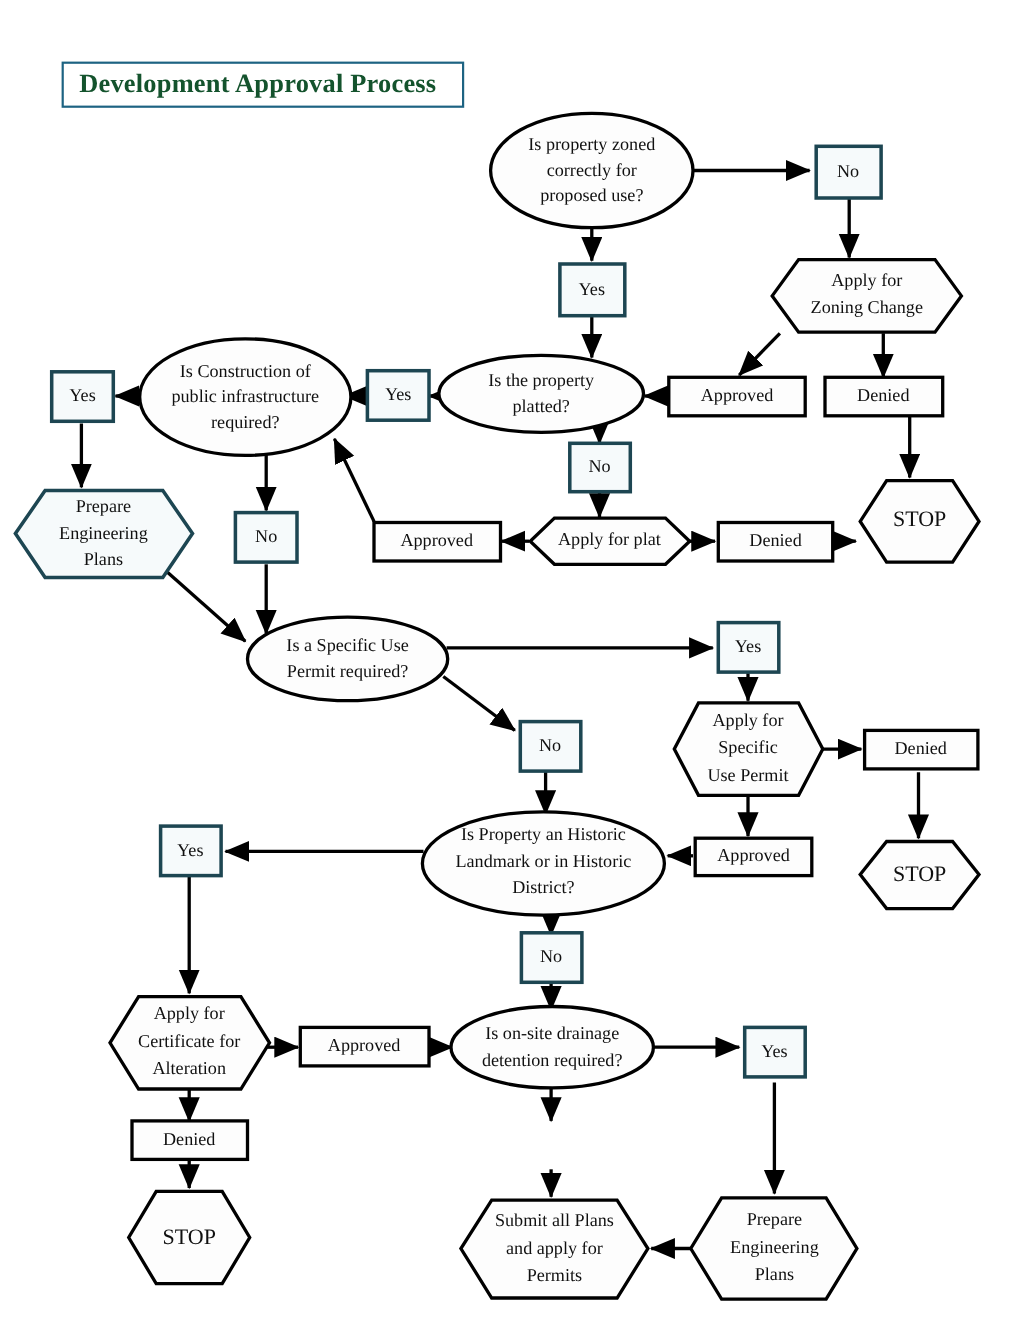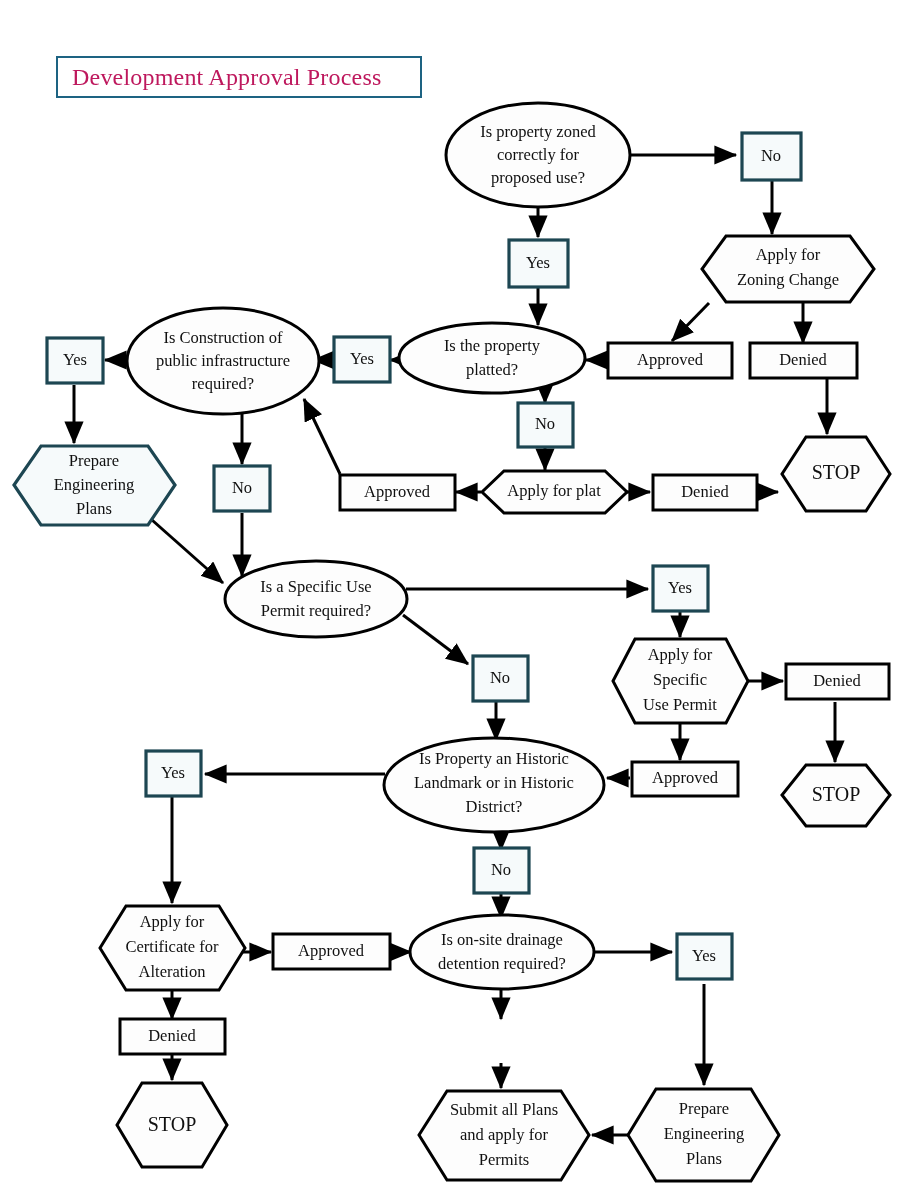--- a/index.html
+++ b/index.html
@@ -59,23 +59,24 @@
     border: 2.5px solid #1d6382;
     background: #ffffff;
     box-sizing: border-box;
     display: flex;
     align-items: center;
     padding-left: 14px;
   }
   #title-text {
     font-family: "Liberation Serif", "DejaVu Serif", serif;
     font-size: 24px;
-    color: #be185d;
+    color: #14532d;
     letter-spacing: 0.2px;
     white-space: nowrap;
+    font-weight: bold;
   }
 </style>
 </head>
 <body>
 
 <div id="canvas">
 
   <div id="title-box">
     <span id="title-text">Development Approval Process</span>
   </div>

